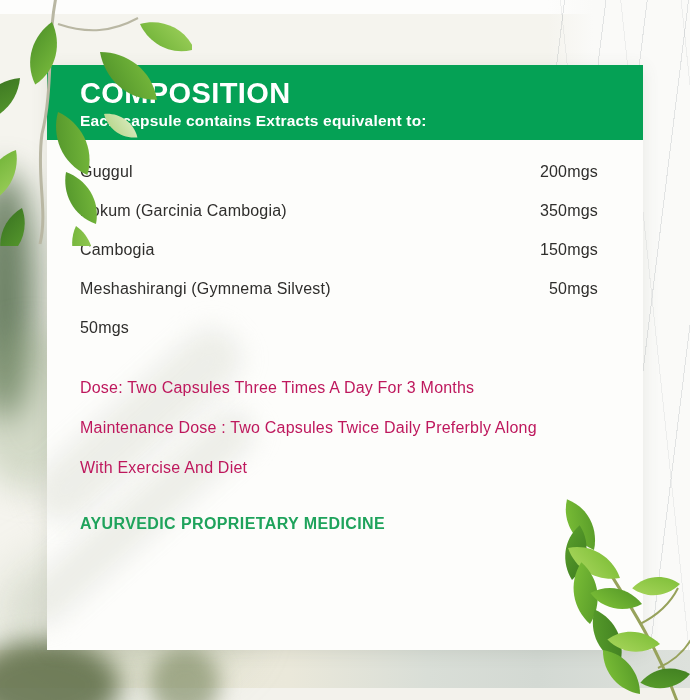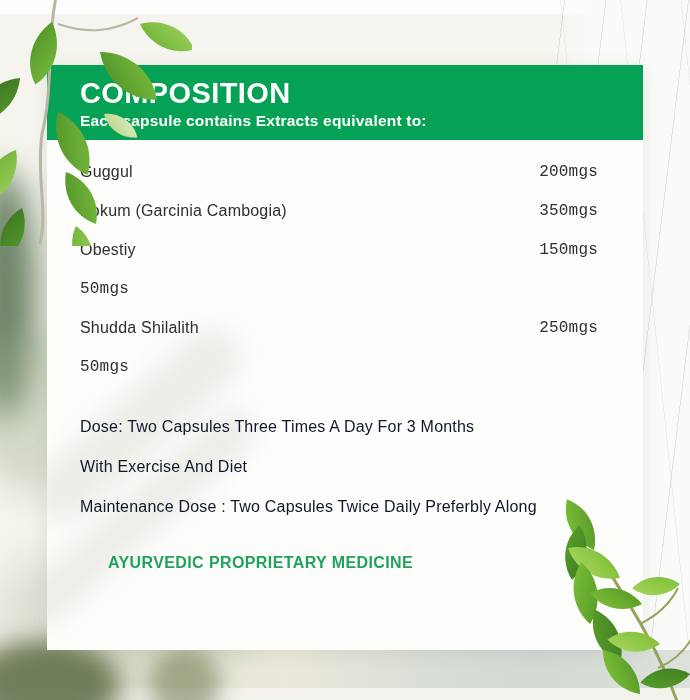--- a/index.html
+++ b/index.html
@@ -35,27 +35,27 @@
 
   .header{height:75px;background:#05A155;color:#ffffff;
           padding:12px 0 0 33px;box-sizing:border-box;}
   .header .title{font-size:29px;font-weight:bold;letter-spacing:.4px;line-height:32px;}
   .header .subtitle{font-size:15.5px;font-weight:bold;letter-spacing:.2px;line-height:21px;margin-top:1px;}
 
   .ingredients{margin:12px 45px 0 33px;}
   .ing-row{height:39px;display:flex;justify-content:space-between;align-items:center;
            font-size:16px;color:#2F2E2C;letter-spacing:.2px;}
   .ing-name{text-align:left;}
-  .ing-amount{text-align:right;font-family:Liberation Mono, monospace;}
+  .ing-amount{text-align:right;}
 
   .dosage{margin:21px 45px 0 33px;}
-  .dose-line{height:40px;display:flex;align-items:center;font-size:16px;color:#0f172a;letter-spacing:.2px;}
+  .dose-line{height:40px;display:flex;align-items:center;font-size:16px;color:#be185d;letter-spacing:.2px;}
 
   .footer{margin:27px 45px 0 33px;}
-  .footer-label{font-size:16px;font-weight:bold;color:#1FA35C;letter-spacing:.4px;margin-left:28px;}
+  .footer-label{font-size:16px;font-weight:bold;color:#1FA35C;letter-spacing:.4px;}
 
   
   .leaves-tl{position:absolute;left:-8px;top:-6px;width:200px;height:252px;z-index:5;}
   .leaves-br{position:absolute;right:-6px;bottom:-4px;width:176px;height:208px;z-index:5;}
 </style>
 </head>
 <body>
 
 <div class="canvas">
 
@@ -82,39 +82,36 @@
       <div class="ingredients">
         <div class="ing-row">
           <span class="ing-name">Guggul</span>
           <span class="ing-amount">200mgs</span>
         </div>
         <div class="ing-row">
           <span class="ing-name">Kokum (Garcinia Cambogia)</span>
           <span class="ing-amount">350mgs</span>
         </div>
         <div class="ing-row">
-          <span class="ing-name">Obestiy</span>
+          <span class="ing-name">Cambogia</span>
           <span class="ing-amount">150mgs</span>
         </div>
         <div class="ing-row">
+          <span class="ing-name">Meshashirangi (Gymnema Silvest)</span>
           <span class="ing-amount">50mgs</span>
-        </div>
-        <div class="ing-row">
-          <span class="ing-name">Shudda Shilalith</span>
-          <span class="ing-amount">250mgs</span>
         </div>
         <div class="ing-row">
           <span class="ing-amount">50mgs</span>
         </div>
       </div>
 
       <div class="dosage">
         <div class="dose-line">Dose: Two Capsules Three Times A Day For 3 Months</div>
+        <div class="dose-line">Maintenance Dose : Two Capsules Twice Daily Preferbly Along</div>
         <div class="dose-line">With Exercise And Diet</div>
-        <div class="dose-line">Maintenance Dose : Two Capsules Twice Daily Preferbly Along</div>
       </div>
 
       <div class="footer">
         <span class="footer-label">AYURVEDIC PROPRIETARY MEDICINE</span>
       </div>
     </div>
   </div>
 
   <svg class="leaves-tl" viewBox="0 0 200 252" xmlns="http://www.w3.org/2000/svg">
     <defs>

